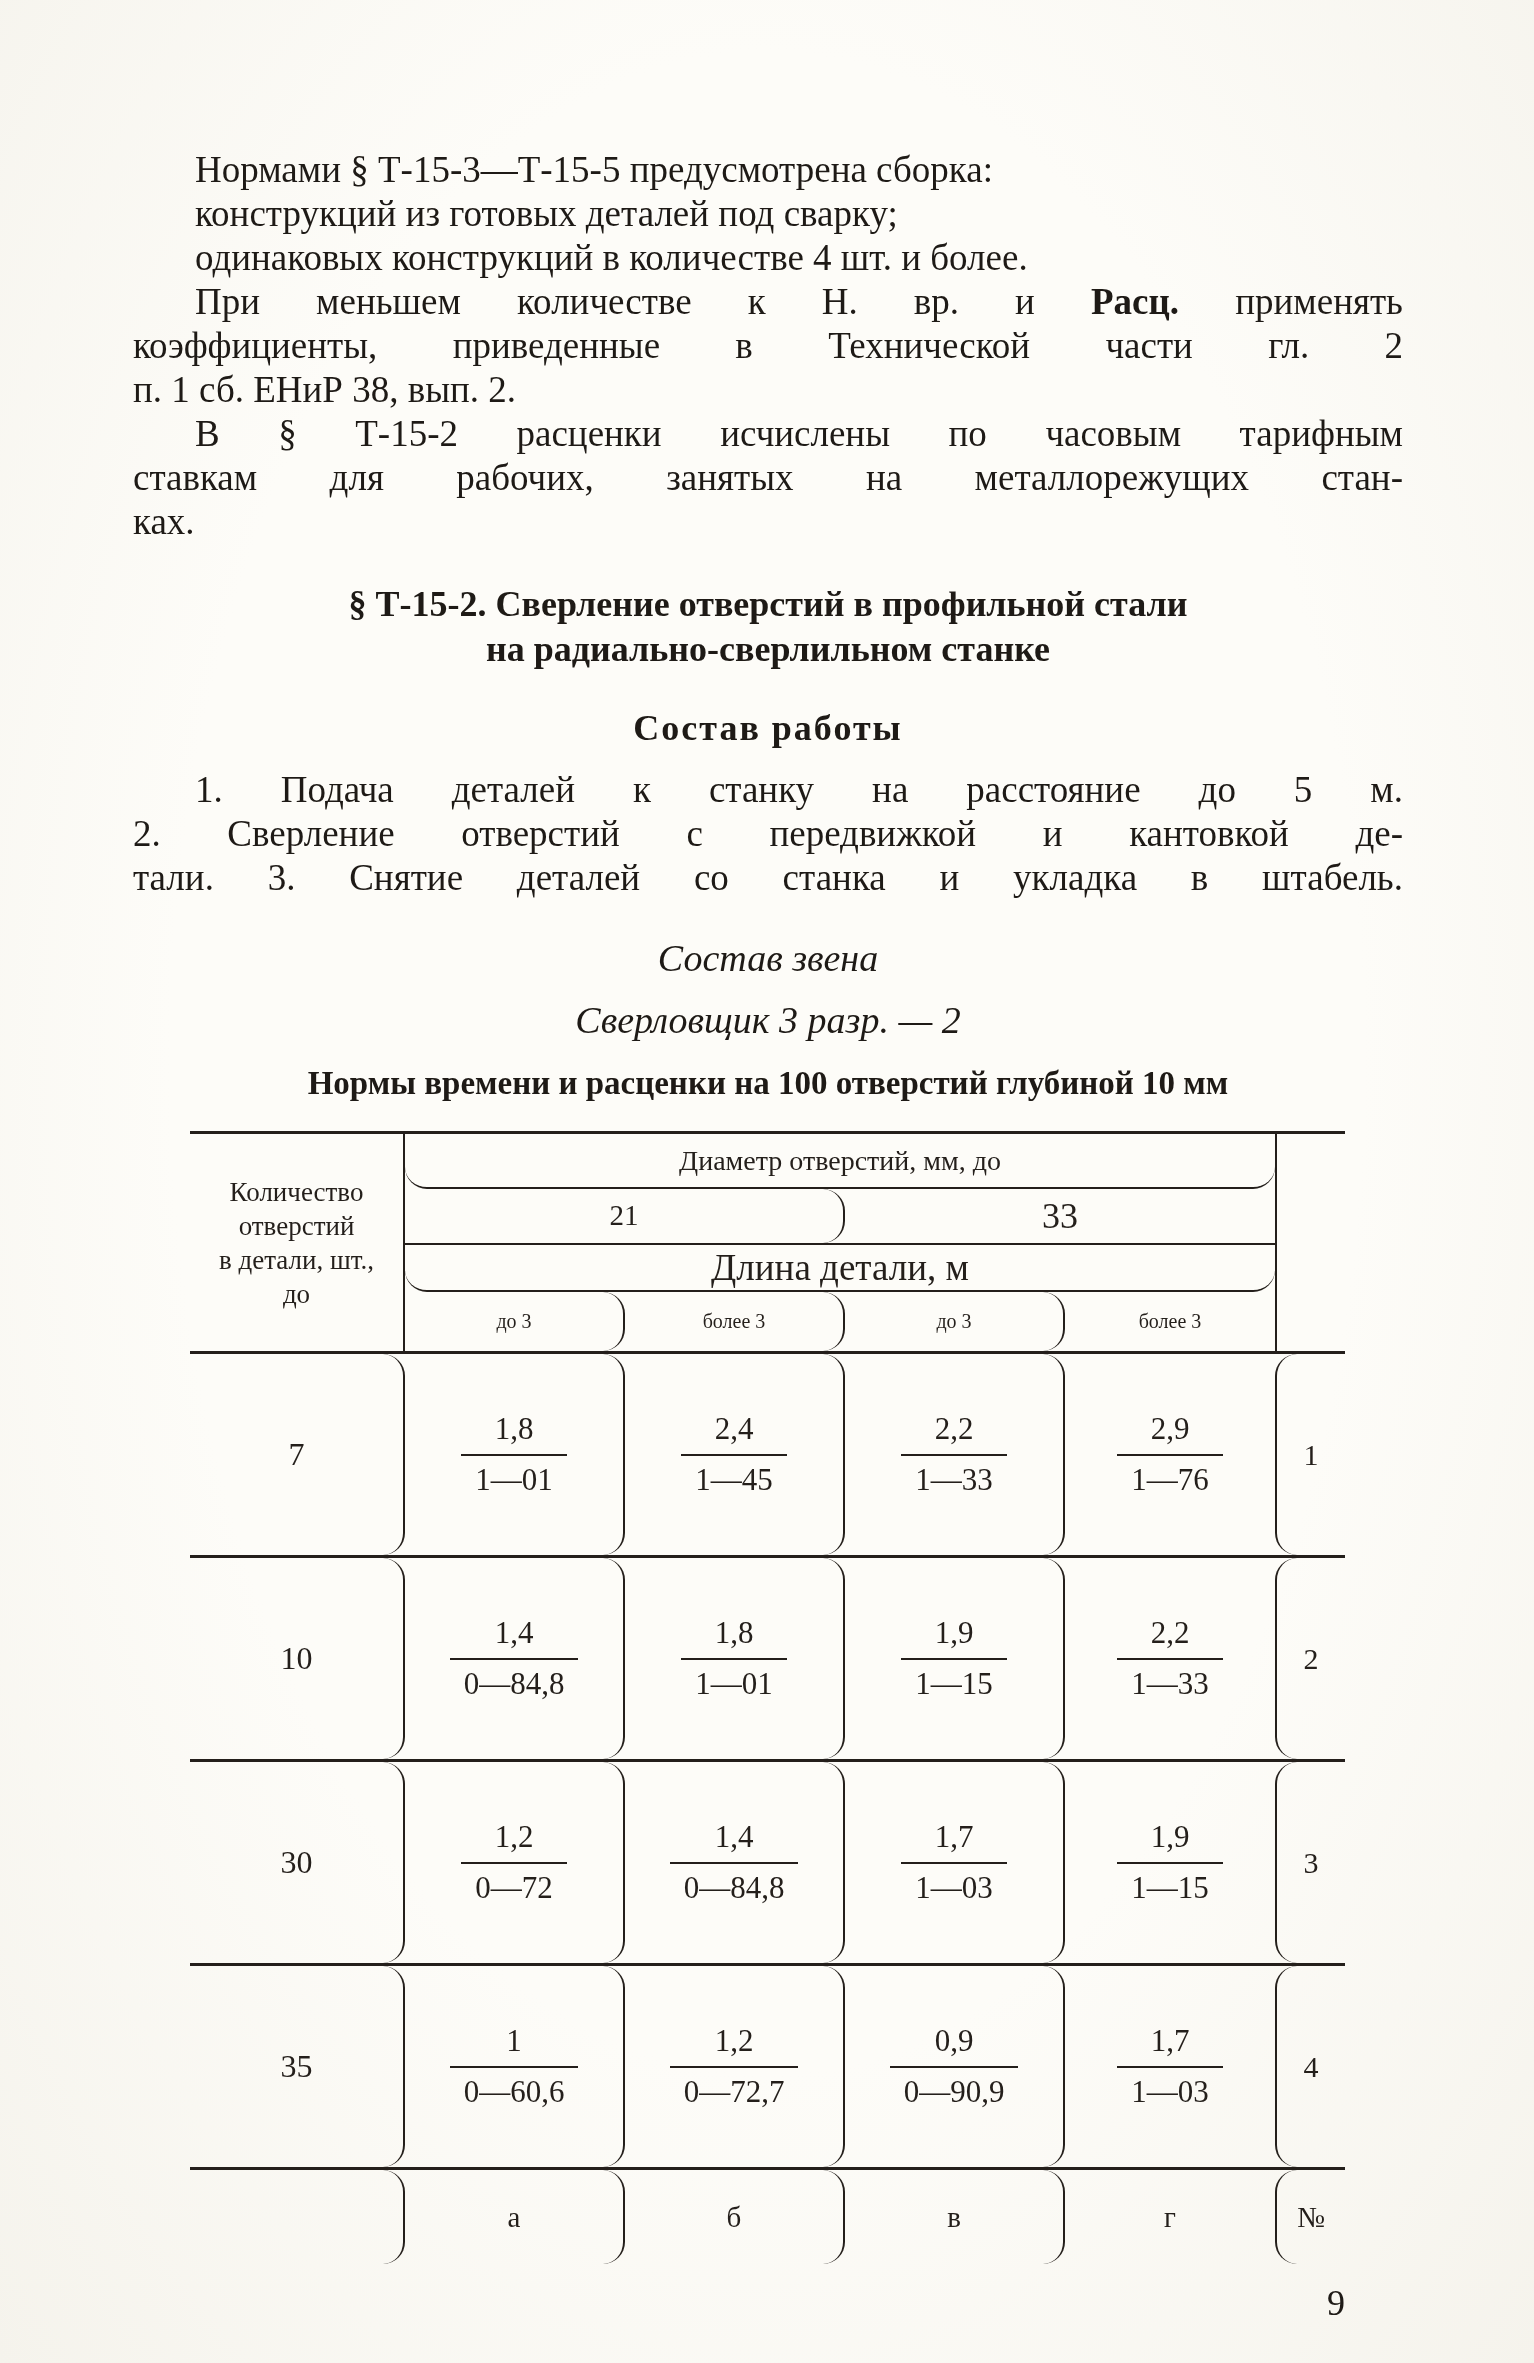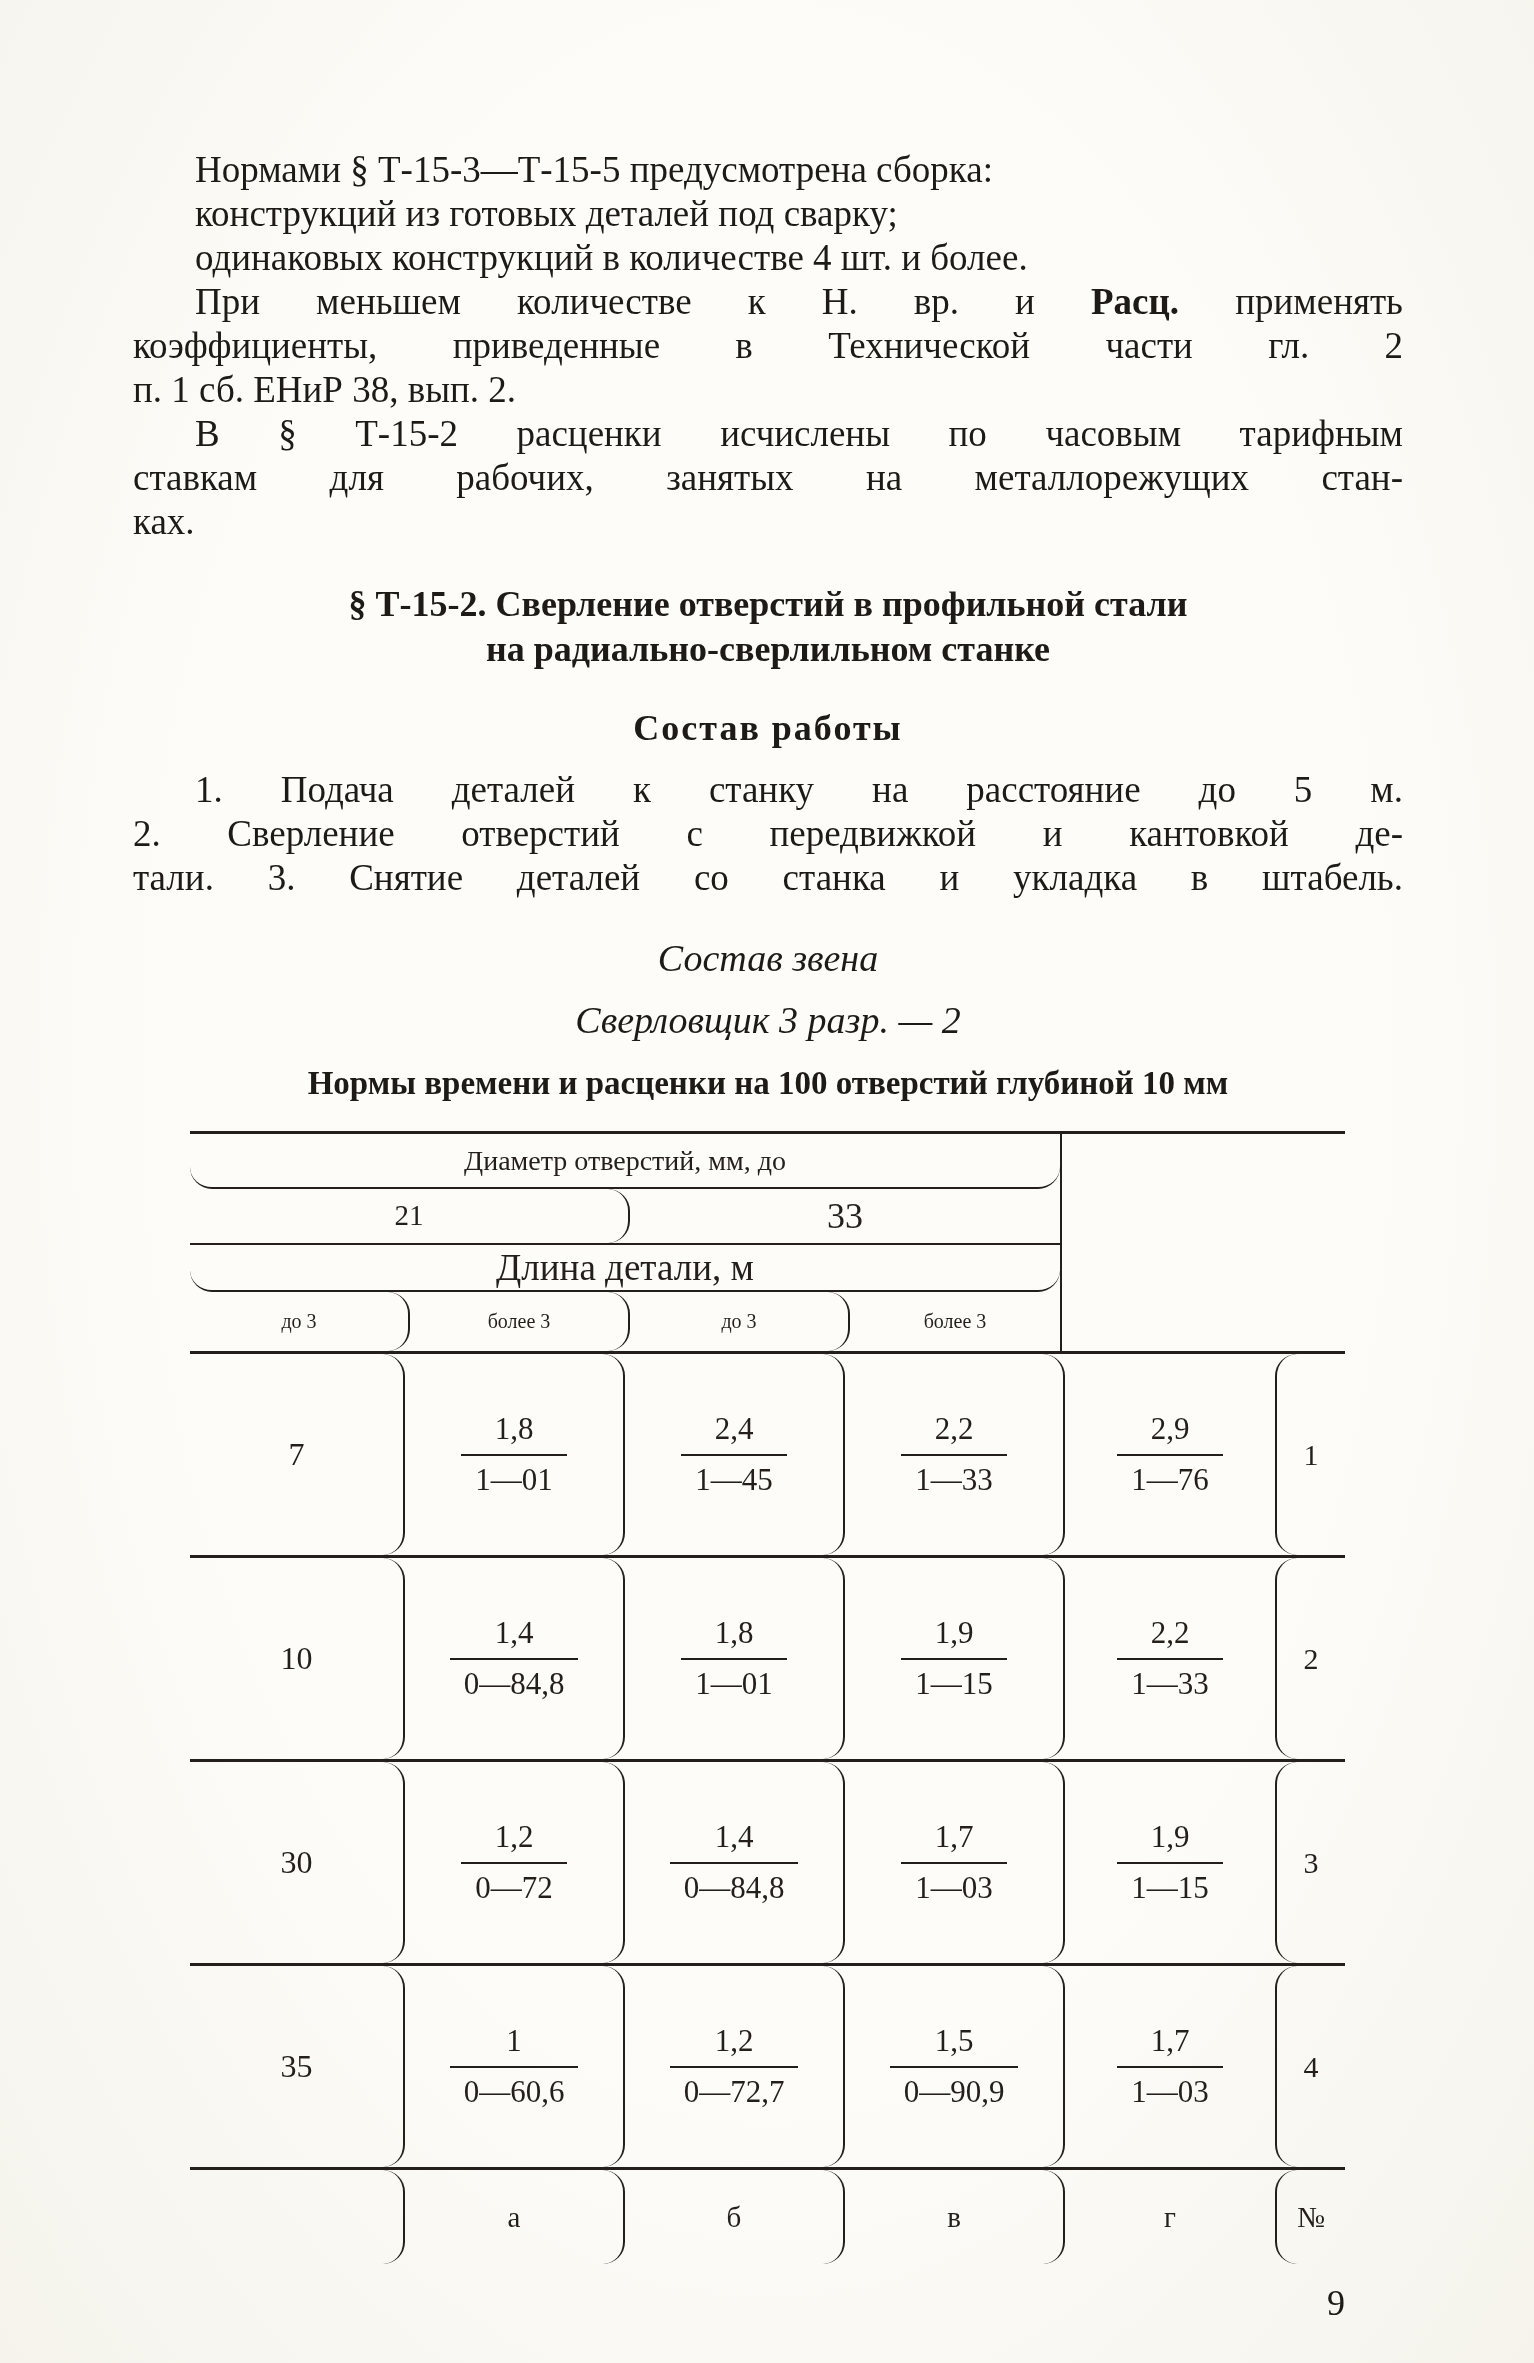--- a/index.html
+++ b/index.html
@@ -99,20 +99,26 @@
     </div>
 
     <div class="it-line mt36">Состав звена</div>
     <div class="it-line mt17">Сверловщик 3 разр. — 2</div>
 
     <div class="tbl-title">Нормы времени и расценки на 100 отверстий глубиной 10 мм</div>
 
     <div class="ntable">
 
       <div class="t-head">
+        <div class="c-qtyhead">
+          <div>Количество</div>
+          <div>отверстий</div>
+          <div>в детали, шт.,</div>
+          <div>до</div>
+        </div>
         <div class="c-mid">
           <div class="hr1 cc">Диаметр отверстий, мм, до</div>
           <div class="hr2">
             <div class="g21 cc">21</div>
             <div class="g33 cc">33</div>
           </div>
           <div class="hr3 cc">Длина детали, м</div>
           <div class="hr4">
             <div class="lc cc">до 3</div>
             <div class="lc cc">более 3</div>
@@ -219,21 +225,21 @@
             </div>
           </div>
         <div class="c-data cc">
             <div class="frac">
               <span class="fn">1,2</span>
               <span class="fd">0—72,7</span>
             </div>
           </div>
         <div class="c-data cc">
             <div class="frac">
-              <span class="fn">1,5</span>
+              <span class="fn">0,9</span>
               <span class="fd">0—90,9</span>
             </div>
           </div>
         <div class="c-data last cc">
             <div class="frac">
               <span class="fn">1,7</span>
               <span class="fd">1—03</span>
             </div>
           </div>
         <div class="c-idx cc">4</div>

